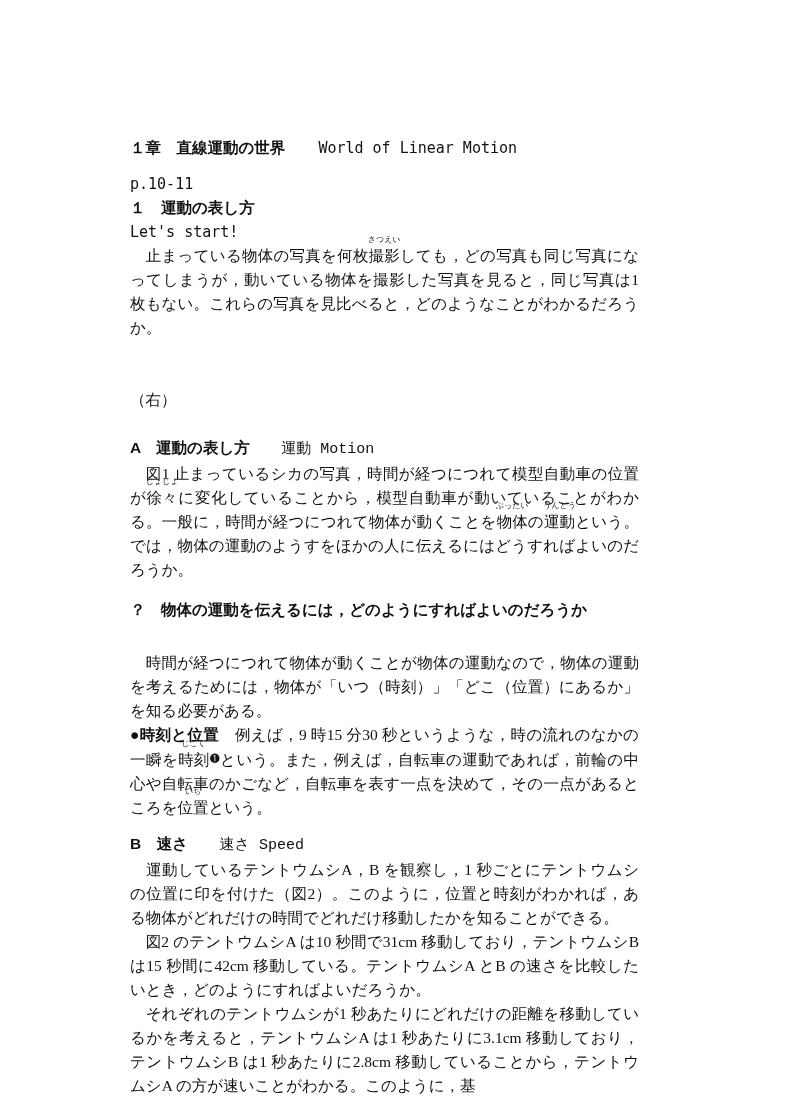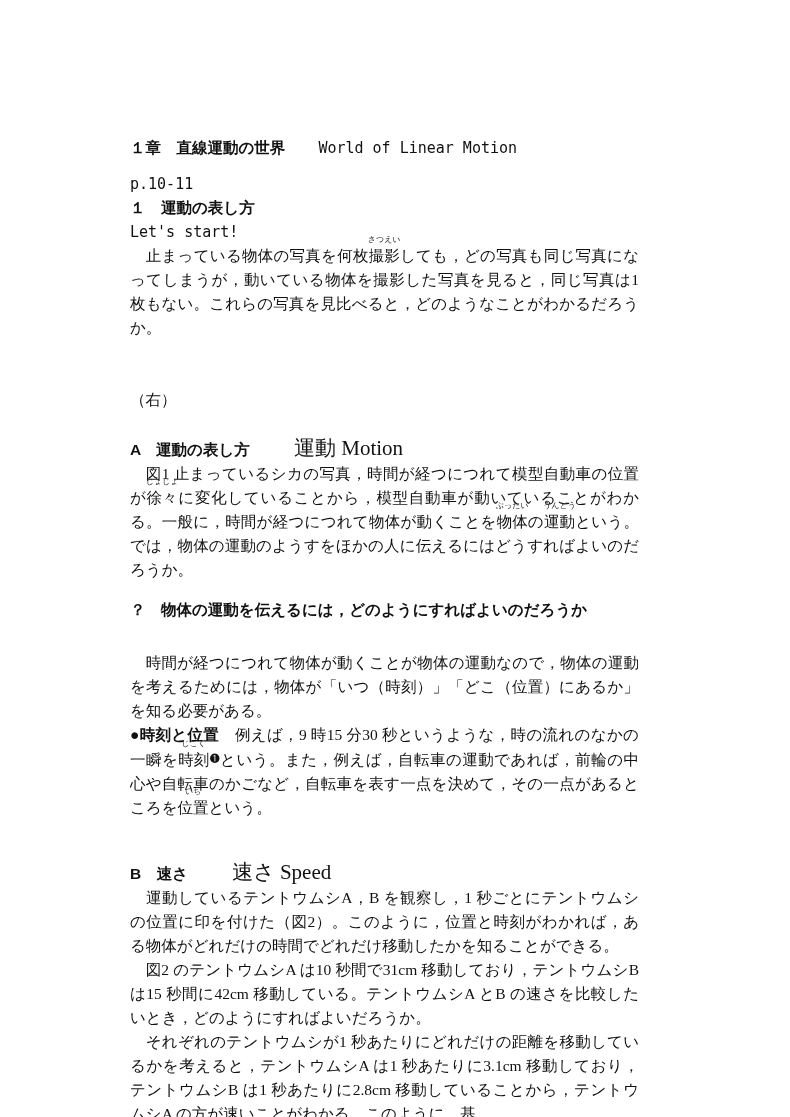--- a/index.html
+++ b/index.html
@@ -33,28 +33,28 @@
     font-weight: normal;
     font-size: 15px;
     line-height: 24px;
   }
   .chapter-line { white-space: nowrap; }
   .chapter-line .en { margin-left: 2.2em; font-size: 15px; }
   .page-ref { margin-top: 12px; }
   .fig-caption { margin-top: 24px; }
   .a-heading { margin-top: 24px; white-space: nowrap; }
   .sub-label {
-    font-family: Liberation Serif, serif;
+    font-family: Liberation Mono, monospace;
     font-weight: normal;
-    font-size: 21px;
+    font-size: 15px;
     margin-left: 2.1em;
   }
   .q-heading { margin-top: 16px; }
   .q-block { margin-top: 29px; }
-  .b-heading { margin-top: 40px; white-space: nowrap; }
+  .b-heading { margin-top: 12px; white-space: nowrap; }
   
   .rb { position: relative; display: inline-block; }
   .rb .rt {
     position: absolute;
     left: 50%;
     transform: translateX(-50%);
     top: -8px;
     font-size: 8px;
     line-height: 8px;
     white-space: nowrap;

